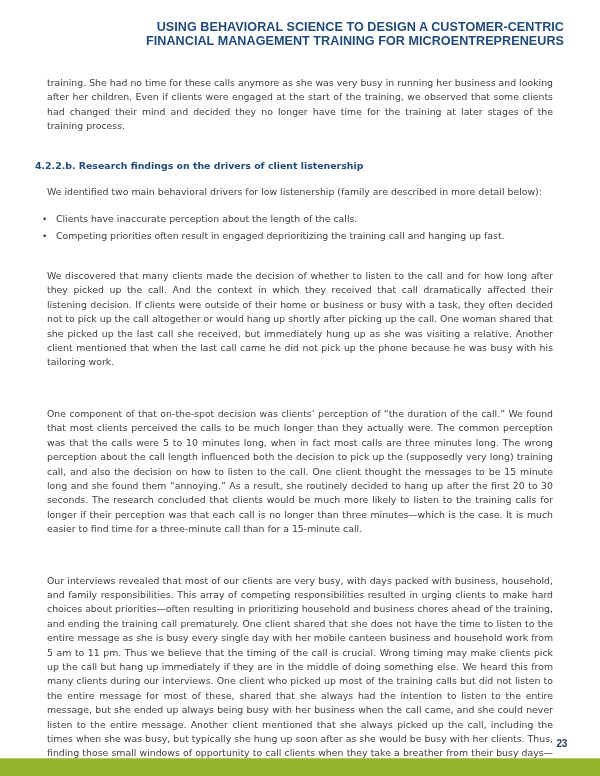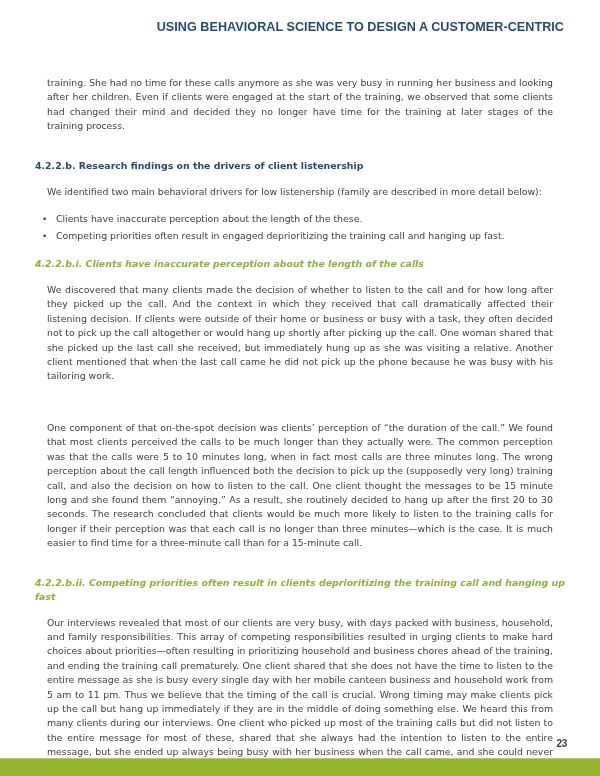--- a/index.html
+++ b/index.html
@@ -40,51 +40,50 @@
       background: #97b431; border-top: 1px solid #b5cc6a;
     }
   </style>
 </head>
 <body>
 
 <div class="page">
 
   <div class="running-header">
     <div>USING BEHAVIORAL SCIENCE TO DESIGN A CUSTOMER-CENTRIC</div>
+    <div>FINANCIAL MANAGEMENT TRAINING FOR MICROENTREPRENEURS</div>
   </div>
 
   <div class="content">
 
     <p>training. She had no time for these calls anymore as she was very busy in running her business and looking after her children. Even if clients were engaged at the start of the training, we observed that some clients had changed their mind and decided they no longer have time for the training at later stages of the training process.</p>
 
     <div class="gap-md"></div>
 
     <div class="h-section">4.2.2.b. Research findings on the drivers of client listenership</div>
     <p class="intro">We identified two main behavioral drivers for low listenership (family are described in more detail below):</p>
     <ul class="bullets">
       <li>
         <span class="bullet">•</span>
-        <span>Clients have inaccurate perception about the length of the these.</span>
+        <span>Clients have inaccurate perception about the length of the calls.</span>
       </li>
       <li>
         <span class="bullet">•</span>
         <span>Competing priorities often result in engaged deprioritizing the training call and hanging up fast.</span>
       </li>
     </ul>
 
     <div class="gap-md"></div>
 
-    <div class="h-sub">4.2.2.b.i. Clients have inaccurate perception about the length of the calls</div>
     <p>We discovered that many clients made the decision of whether to listen to the call and for how long after they picked up the call. And the context in which they received that call dramatically affected their listening decision. If clients were outside of their home or business or busy with a task, they often decided not to pick up the call altogether or would hang up shortly after picking up the call. One woman shared that she picked up the last call she received, but immediately hung up as she was visiting a relative. Another client mentioned that when the last call came he did not pick up the phone because he was busy with his tailoring work.</p>
     <div class="gap-md"></div>
     <p>One component of that on-the-spot decision was clients’ perception of “the duration of the call.” We found that most clients perceived the calls to be much longer than they actually were. The common perception was that the calls were 5 to 10 minutes long, when in fact most calls are three minutes long. The wrong perception about the call length influenced both the decision to pick up the (supposedly very long) training call, and also the decision on how to listen to the call. One client thought the messages to be 15 minute long and she found them “annoying.” As a result, she routinely decided to hang up after the first 20 to 30 seconds. The research concluded that clients would be much more likely to listen to the training calls for longer if their perception was that each call is no longer than three minutes—which is the case. It is much easier to find time for a three-minute call than for a 15-minute call.</p>
 
     <div class="gap-md"></div>
 
-    <div class="h-sub">4.2.2.b.ii. Competing priorities often result in clients deprioritizing the training call and hanging up fast</div>
     <p>Our interviews revealed that most of our clients are very busy, with days packed with business, household, and family responsibilities. This array of competing responsibilities resulted in urging clients to make hard choices about priorities—often resulting in prioritizing household and business chores ahead of the training, and ending the training call prematurely. One client shared that she does not have the time to listen to the entire message as she is busy every single day with her mobile canteen business and household work from 5 am to 11 pm. Thus we believe that the timing of the call is crucial. Wrong timing may make clients pick up the call but hang up immediately if they are in the middle of doing something else. We heard this from many clients during our interviews. One client who picked up most of the training calls but did not listen to the entire message for most of these, shared that she always had the intention to listen to the entire message, but she ended up always being busy with her business when the call came, and she could never listen to the entire message. Another client mentioned that she always picked up the call, including the times when she was busy, but typically she hung up soon after as she would be busy with her clients. Thus, finding those small windows of opportunity to call clients when they take a breather from their busy days—at afternoon tea or right after lunch—is crucial for the success of Financial Heuristics mobile phone-based training.</p>
 
   </div>
 
   <div class="page-number">23</div>
   <div class="footer-bar"></div>
 
 </div>
 
 </body></html>

